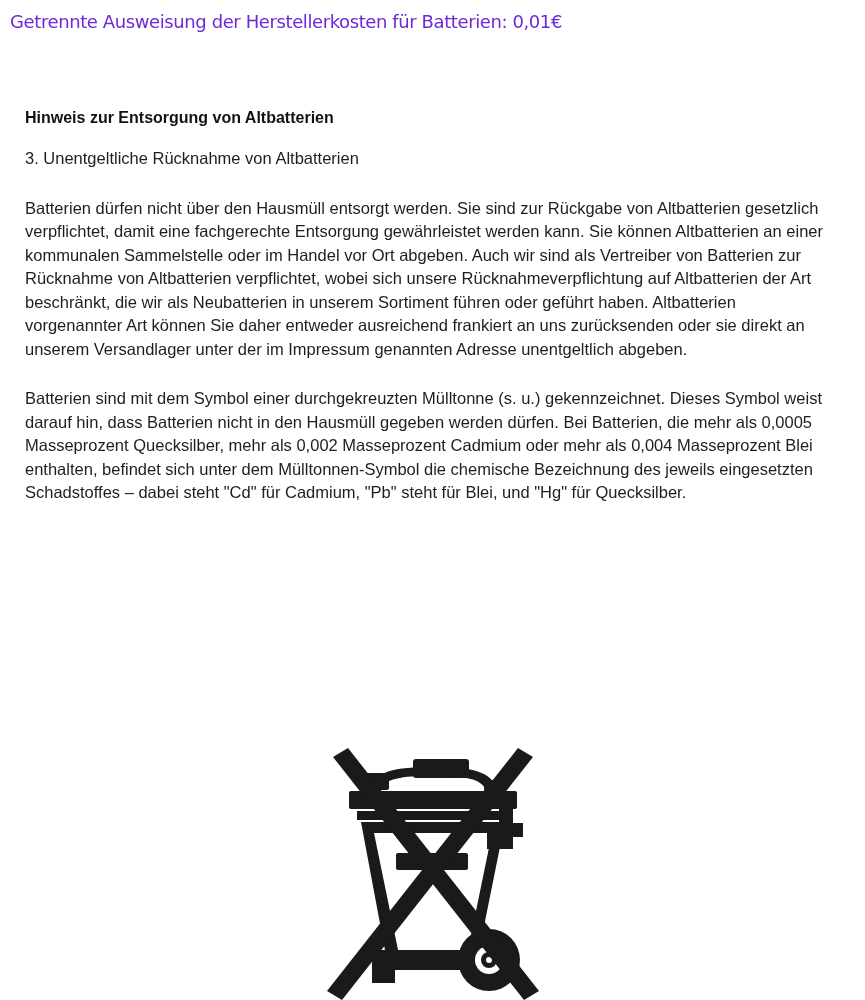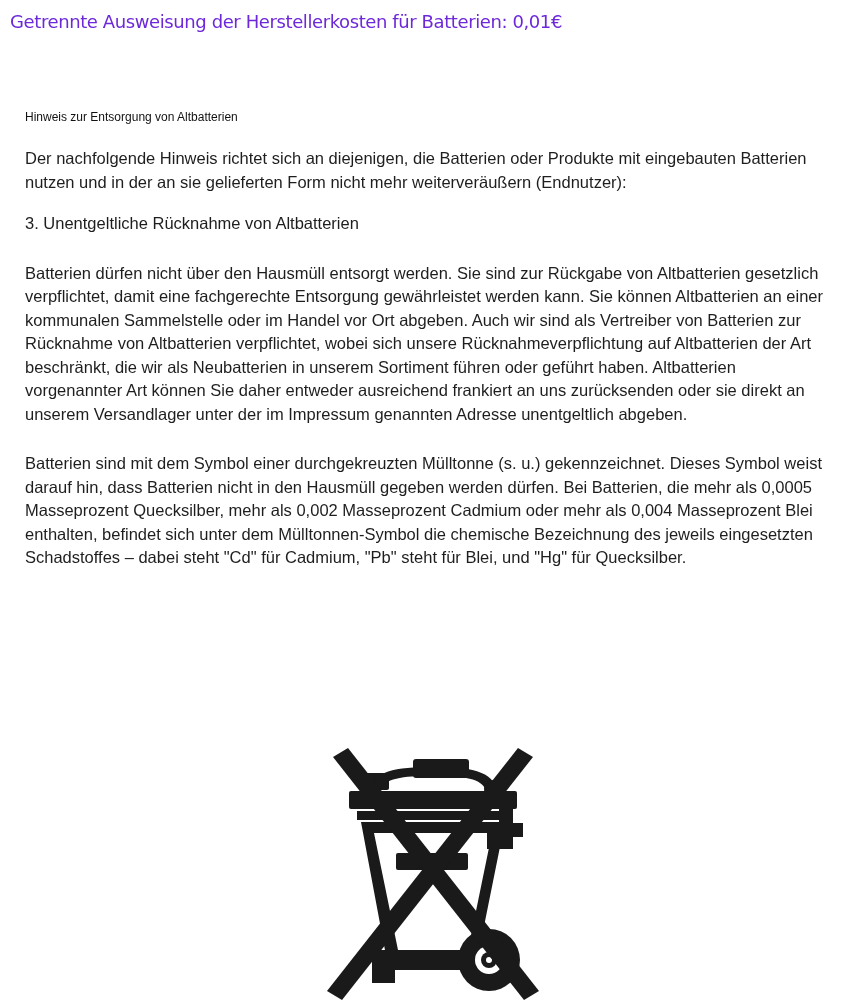--- a/index.html
+++ b/index.html
@@ -41,22 +41,22 @@
   
   .notice {
     position: absolute;
     left: 25px;
     top: 106px;
     width: 810px;
   }
 
   .notice-heading {
     font-family: "Liberation Sans", sans-serif;
-    font-size: 12px;
-    font-weight: normal;
+    font-size: 16px;
+    font-weight: bold;
     line-height: 23px;
     color: #121212;
     margin: 0 0 18px 0;
   }
 
   .para {
     font-family: "Liberation Sans", sans-serif;
     font-size: 16.5px;
     font-weight: 400;
     line-height: 23.5px;
@@ -92,21 +92,20 @@
 <body>
 
 <div class="page">
 
   <div class="page-title">Getrennte Ausweisung der Herstellerkosten für Batterien: 0,01€</div>
 
   <div class="notice">
 
     <div class="notice-heading">Hinweis zur Entsorgung von Altbatterien</div>
 
-    <p class="para">Der nachfolgende Hinweis richtet sich an diejenigen, die Batterien oder Produkte mit eingebauten Batterien nutzen und in der an sie gelieferten Form nicht mehr weiterveräußern (Endnutzer):</p>
 
     <p class="para section-label">3. Unentgeltliche Rücknahme von Altbatterien</p>
 
     <p class="para section-label">Batterien dürfen nicht über den Hausmüll entsorgt werden. Sie sind zur Rückgabe von Altbatterien gesetzlich verpflichtet, damit eine fachgerechte Entsorgung gewährleistet werden kann. Sie können Altbatterien an einer kommunalen Sammelstelle oder im Handel vor Ort abgeben. Auch wir sind als Vertreiber von Batterien zur Rücknahme von Altbatterien verpflichtet, wobei sich unsere Rücknahmeverpflichtung auf Altbatterien der Art beschränkt, die wir als Neubatterien in unserem Sortiment führen oder geführt haben. Altbatterien vorgenannter Art können Sie daher entweder ausreichend frankiert an uns zurücksenden oder sie direkt an unserem Versandlager unter der im Impressum genannten Adresse unentgeltlich abgeben.</p>
 
 
     <p class="para last">Batterien sind mit dem Symbol einer durchgekreuzten Mülltonne (s. u.) gekennzeichnet. Dieses Symbol weist darauf hin, dass Batterien nicht in den Hausmüll gegeben werden dürfen. Bei Batterien, die mehr als 0,0005 Masseprozent Quecksilber, mehr als 0,002 Masseprozent Cadmium oder mehr als 0,004 Masseprozent Blei enthalten, befindet sich unter dem Mülltonnen-Symbol die chemische Bezeichnung des jeweils eingesetzten Schadstoffes – dabei steht "Cd" für Cadmium, "Pb" steht für Blei, und "Hg" für Quecksilber.</p>
 
   </div>
 

